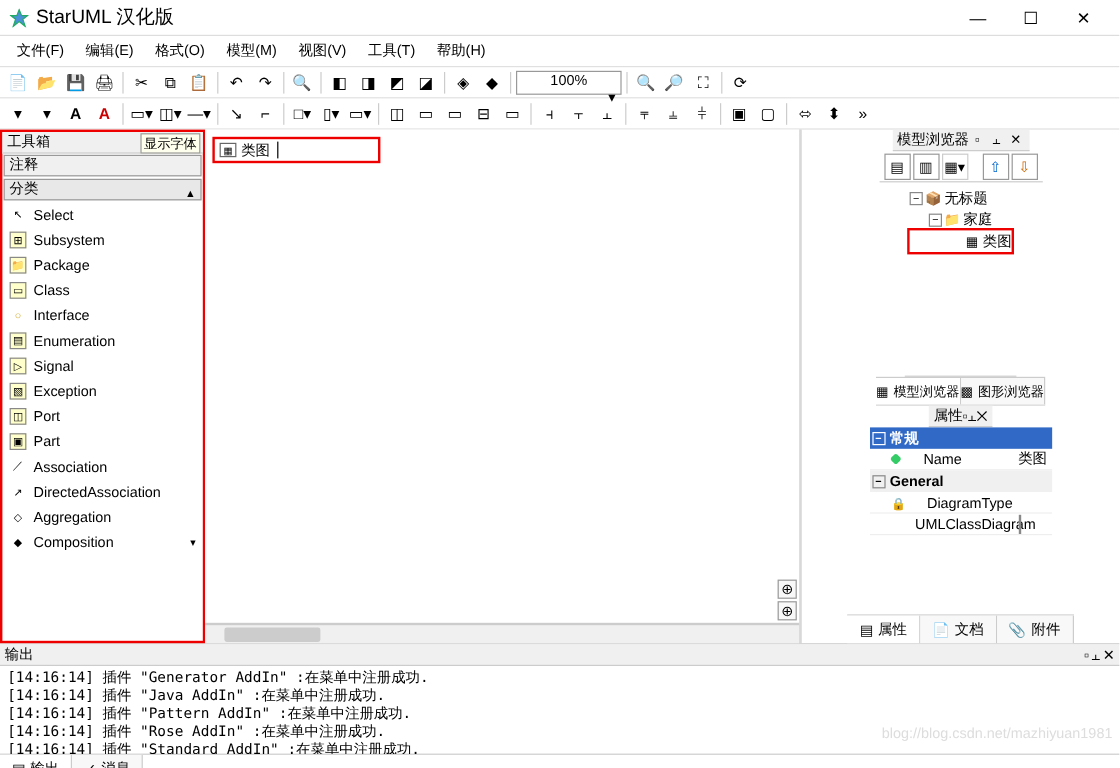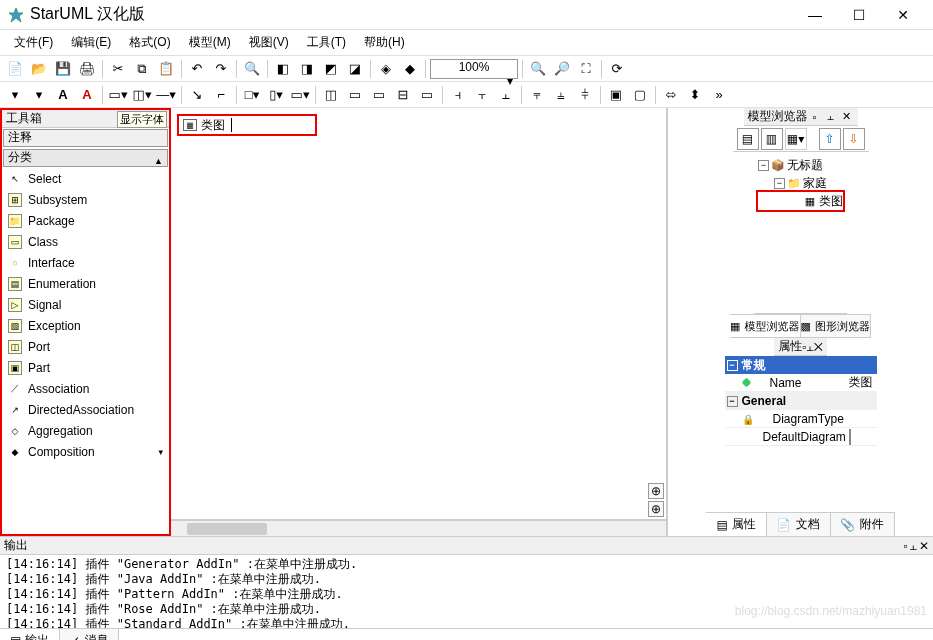--- a/index.html
+++ b/index.html
@@ -342,21 +342,21 @@
       <div class="prop-row">
         <span class="pname">
             <span class="pico lock">🔒</span>
             <span>DiagramType</span>
           </span>
         <span class="pval"></span>
       </div>
       <div class="prop-row">
         <span class="pname">
             <span class="pico red"></span>
-            <span>DefaultDiagram</span>
+            <span>UMLClassDiagram</span>
           </span>
         <span class="pval"><span class="chk"></span></span>
       </div>
     </div>
     <div class="bottom-tabs">
       <div class="btab active">
           <span>▤</span>
           <span>属性</span>
         </div>
       <div class="btab">

